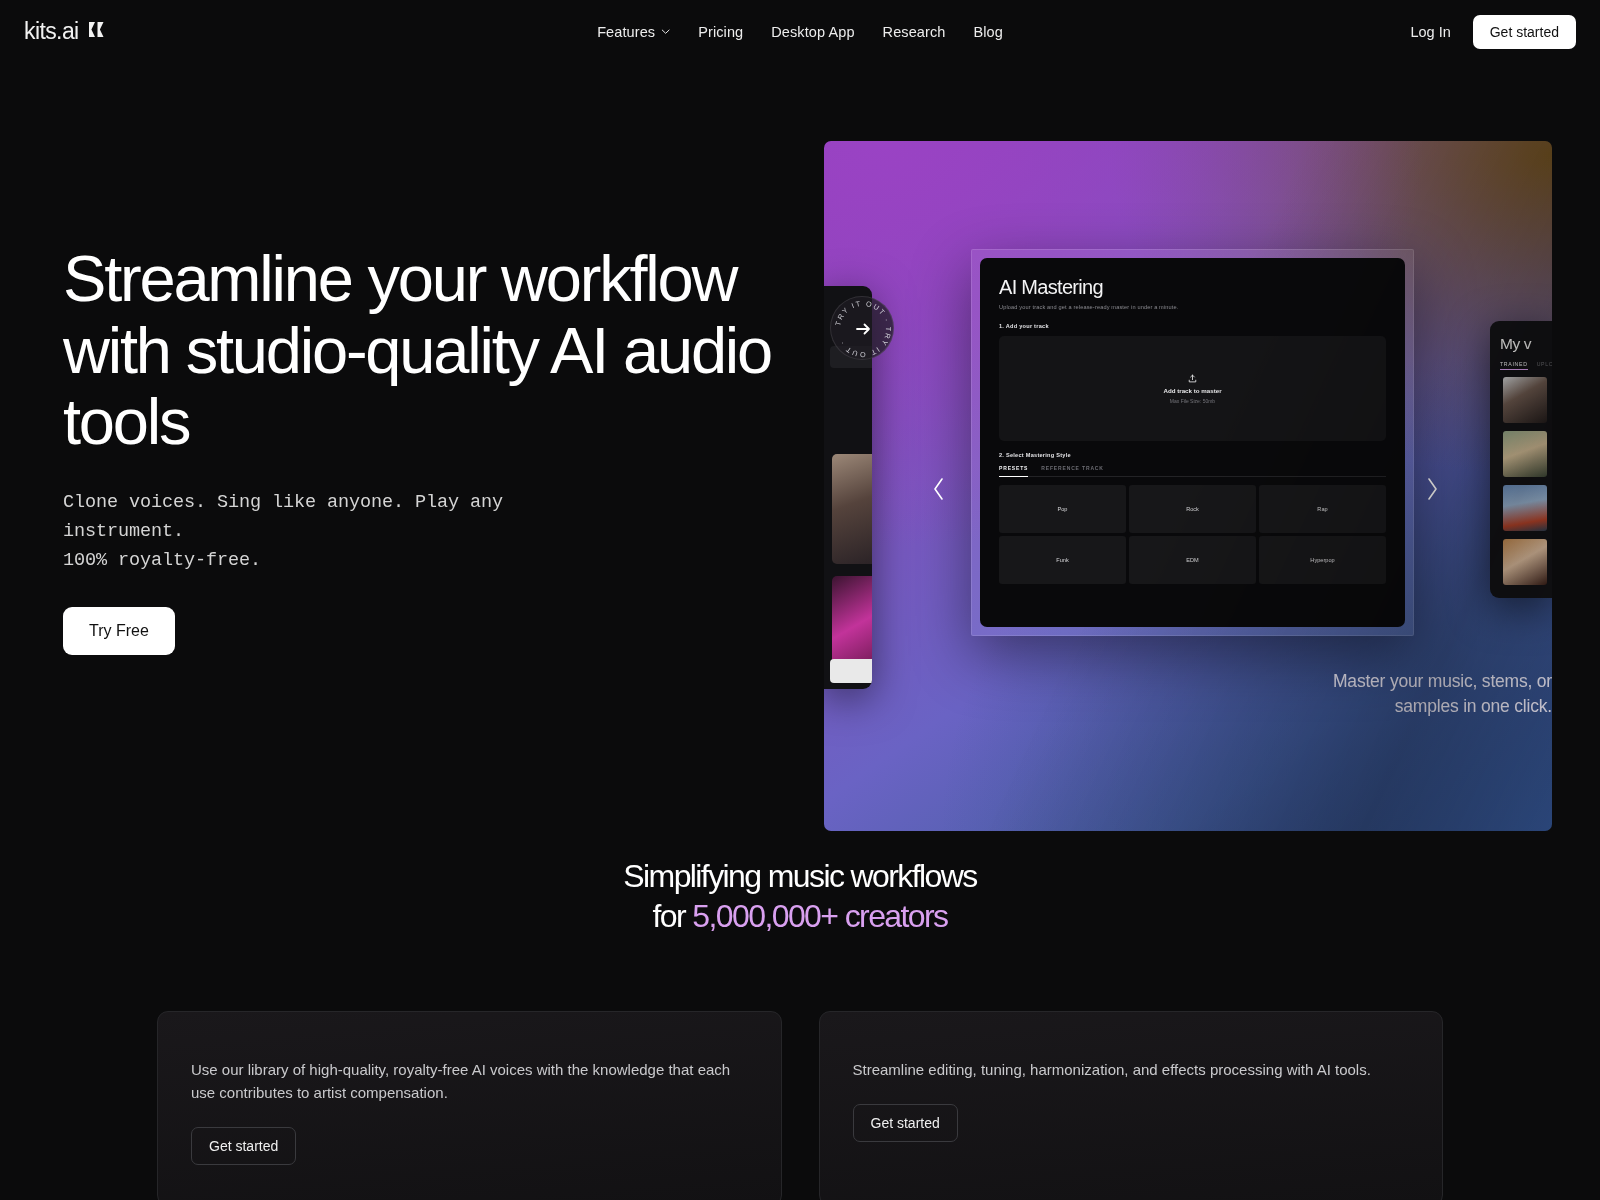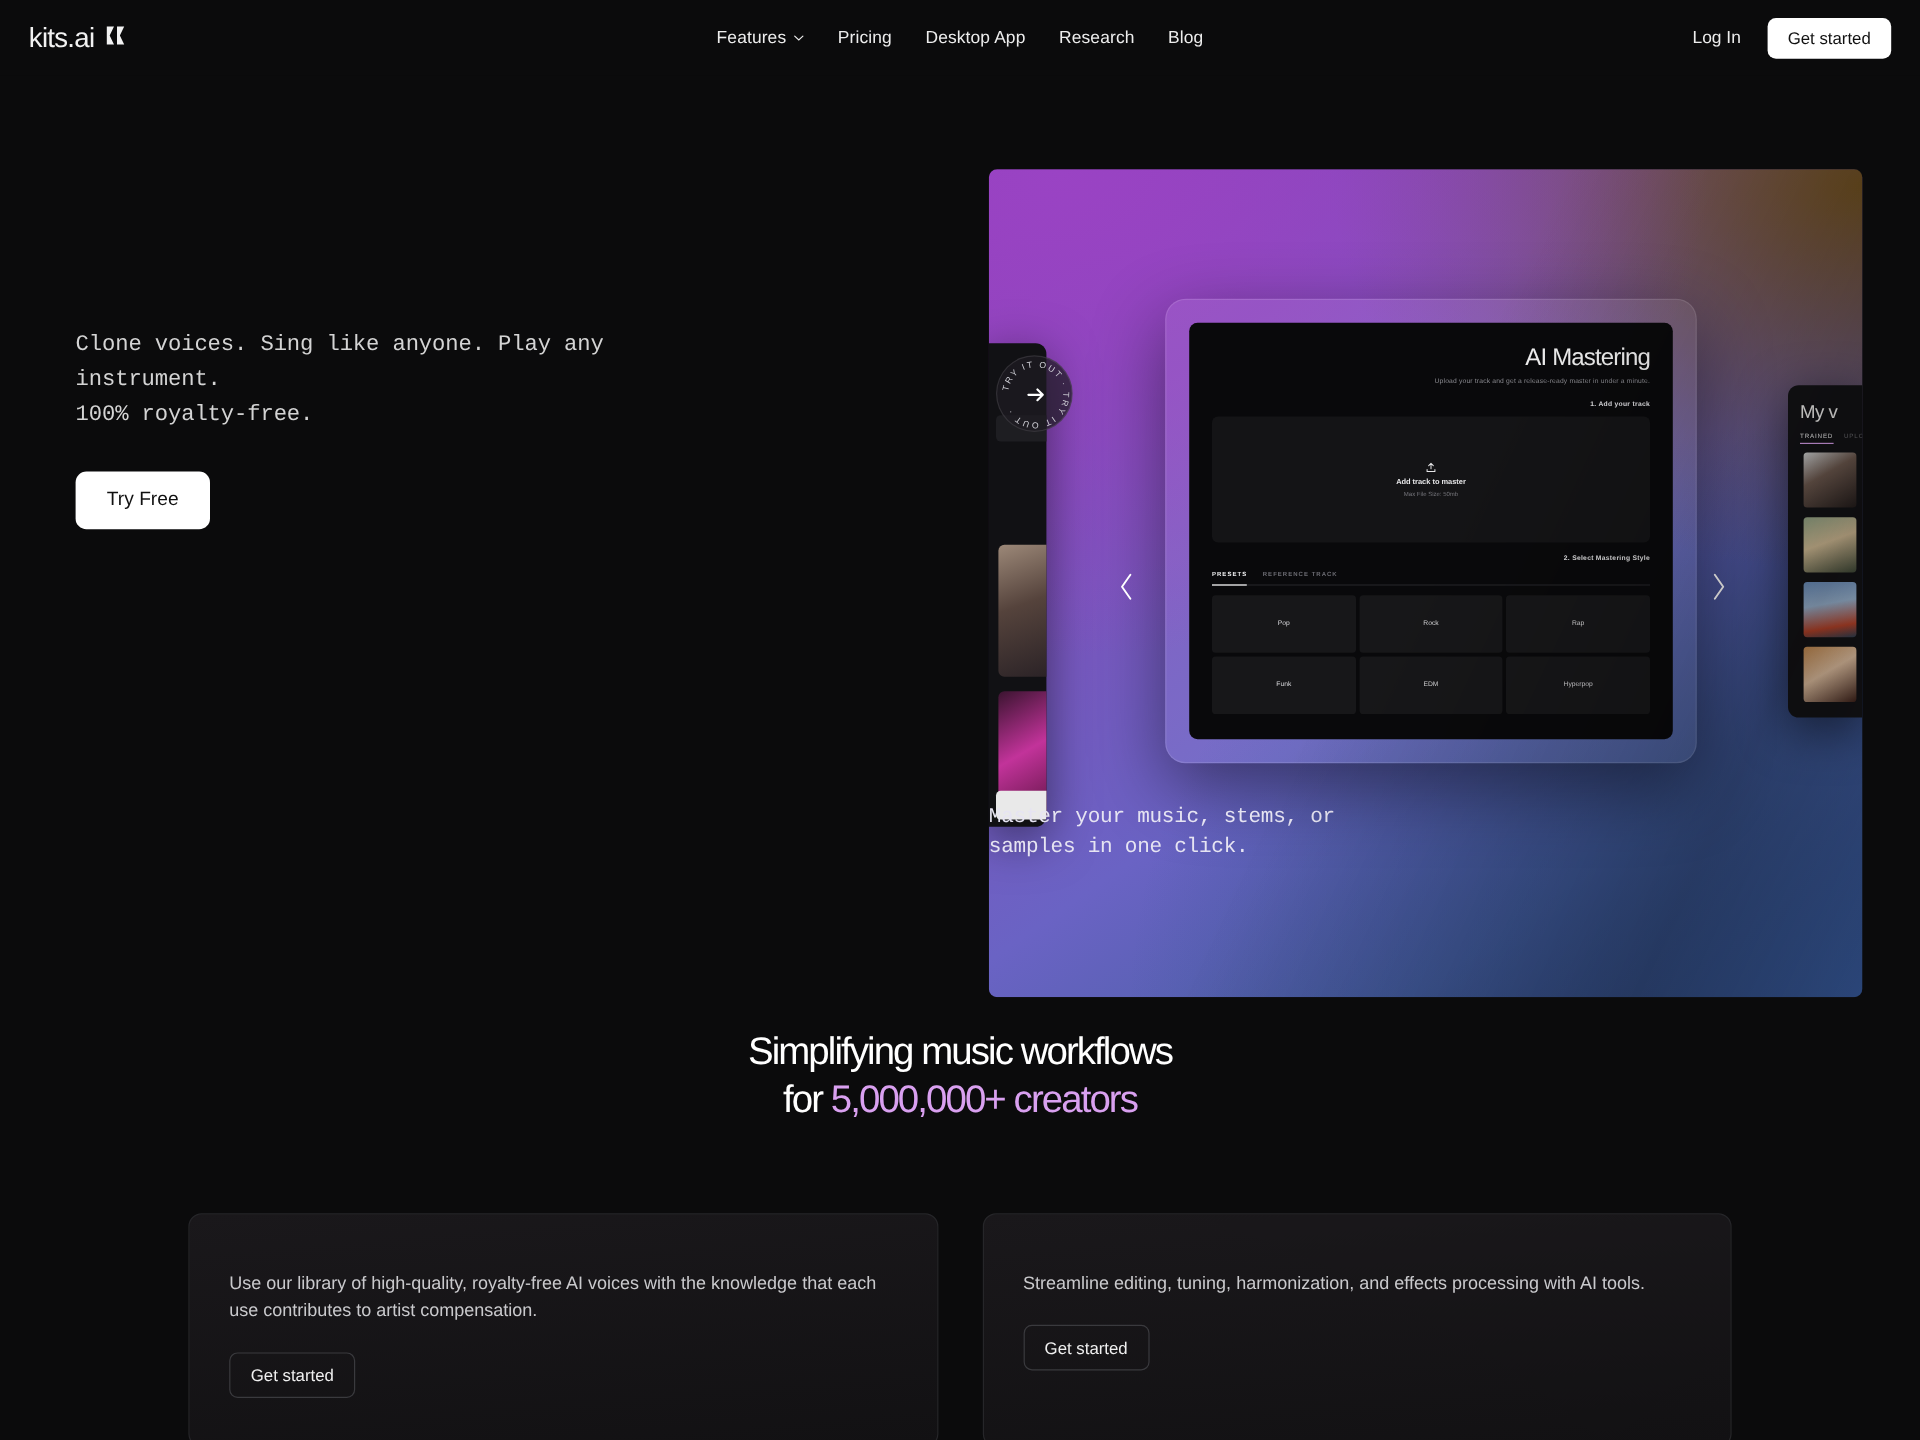--- a/index.html
+++ b/index.html
@@ -117,24 +117,23 @@
   .scr-tab.on { color:#e8e8ea; border-bottom:1px solid #d9a0f0; padding-bottom:2px; }
   .scr-thumb { position:absolute; left:13px; width:44px; height:46px; border-radius:3px; }
   .t1 { top:56px; background:linear-gradient(150deg,#cfd2d4 0%,#6e5a50 40%,#241d1c 100%); }
   .t2 { top:110px; background:linear-gradient(160deg,#96a98a 0%,#d8c39c 45%,#3f4a38 100%); }
   .t3 { top:164px; background:linear-gradient(170deg,#6e93c4 0%,#9db9d8 40%,#b8442a 78%,#2e3f52 100%); }
   .t4 { top:218px; background:linear-gradient(150deg,#c98f53 0%,#e0c0a2 45%,#3a1f18 100%); }
 
   
   .master-shell {
     position:absolute; left:147px; top:108px; width:443px; height:387px;
-    border-radius:17px; background:rgba(255,255,255,.07);
-    border:1px solid rgba(255,255,255,.12); padding:19px;
+    border-radius:2px; background:rgba(255,255,255,.07);
+    border:1px solid rgba(255,255,255,.12); padding:8px;
     box-shadow:0 20px 60px rgba(0,0,0,.45);
-    text-align:right;
   }
   .master-card {
     width:100%; height:100%; background:#09090b; border-radius:7px;
     padding:18px 19px 0 19px; overflow:hidden;
   }
   .m-title { font-size:20px; font-weight:500; letter-spacing:-.7px; color:#f4f4f5; }
   .m-sub { margin-top:5px; font-size:5.6px; color:#8b8b91; letter-spacing:.15px; }
   .m-step { margin-top:13px; font-size:5.6px; font-weight:700; color:#e4e4e7; letter-spacing:.25px; }
   .drop {
     margin-top:7px; height:105px; background:#141416; border-radius:5px;
@@ -149,22 +148,22 @@
   .m-tab.on::after { content:""; position:absolute; left:0; right:0; bottom:-6px; height:1.5px; background:#fff; }
   .presets { margin-top:8px; display:grid; grid-template-columns:repeat(3,1fr); gap:3px; }
   .preset {
     height:48px; background:#171719; border-radius:3px;
     display:flex; align-items:center; justify-content:center;
     font-size:5.6px; color:#d7d7da;
   }
 
   .hero-cap {
     position:absolute; left:0; right:0; top:528px;
-    text-align:left; font-size:17.5px; line-height:1.45;
-    color:#e6e4f2; letter-spacing:-.2px;font-family:Liberation Mono, monospace;
+    text-align:right; font-size:17.5px; line-height:1.45;
+    color:#e6e4f2; letter-spacing:-.2px;
   }
   .car-arrow { position:absolute; top:335px; cursor:pointer; }
   .car-prev { left:107px; }
   .car-next { right:112px; }
 
   
   .stats { margin-top:88px; text-align:center; }
   .stats h2 {
     font-size:32px; font-weight:500; letter-spacing:-1.6px;
     line-height:1.25; color:#fff;
@@ -218,20 +217,21 @@
 
   <div class="nav-right">
     <span class="login-link">Log In</span>
     <button class="btn-white">Get started</button>
   </div>
 </div>
 
 <div class="hero">
 
   <div class="hero-left">
+    <h1 class="hero-title">Streamline your workflow with studio-quality AI audio tools</h1>
     <p class="hero-sub">
       <span>Clone voices. Sing like anyone. Play any instrument.</span><br>
       <span>100% royalty-free.</span>
     </p>
     <button class="try-free">Try Free</button>
   </div>
 
   <div class="hero-right">
 
     <div class="side-card-left">

